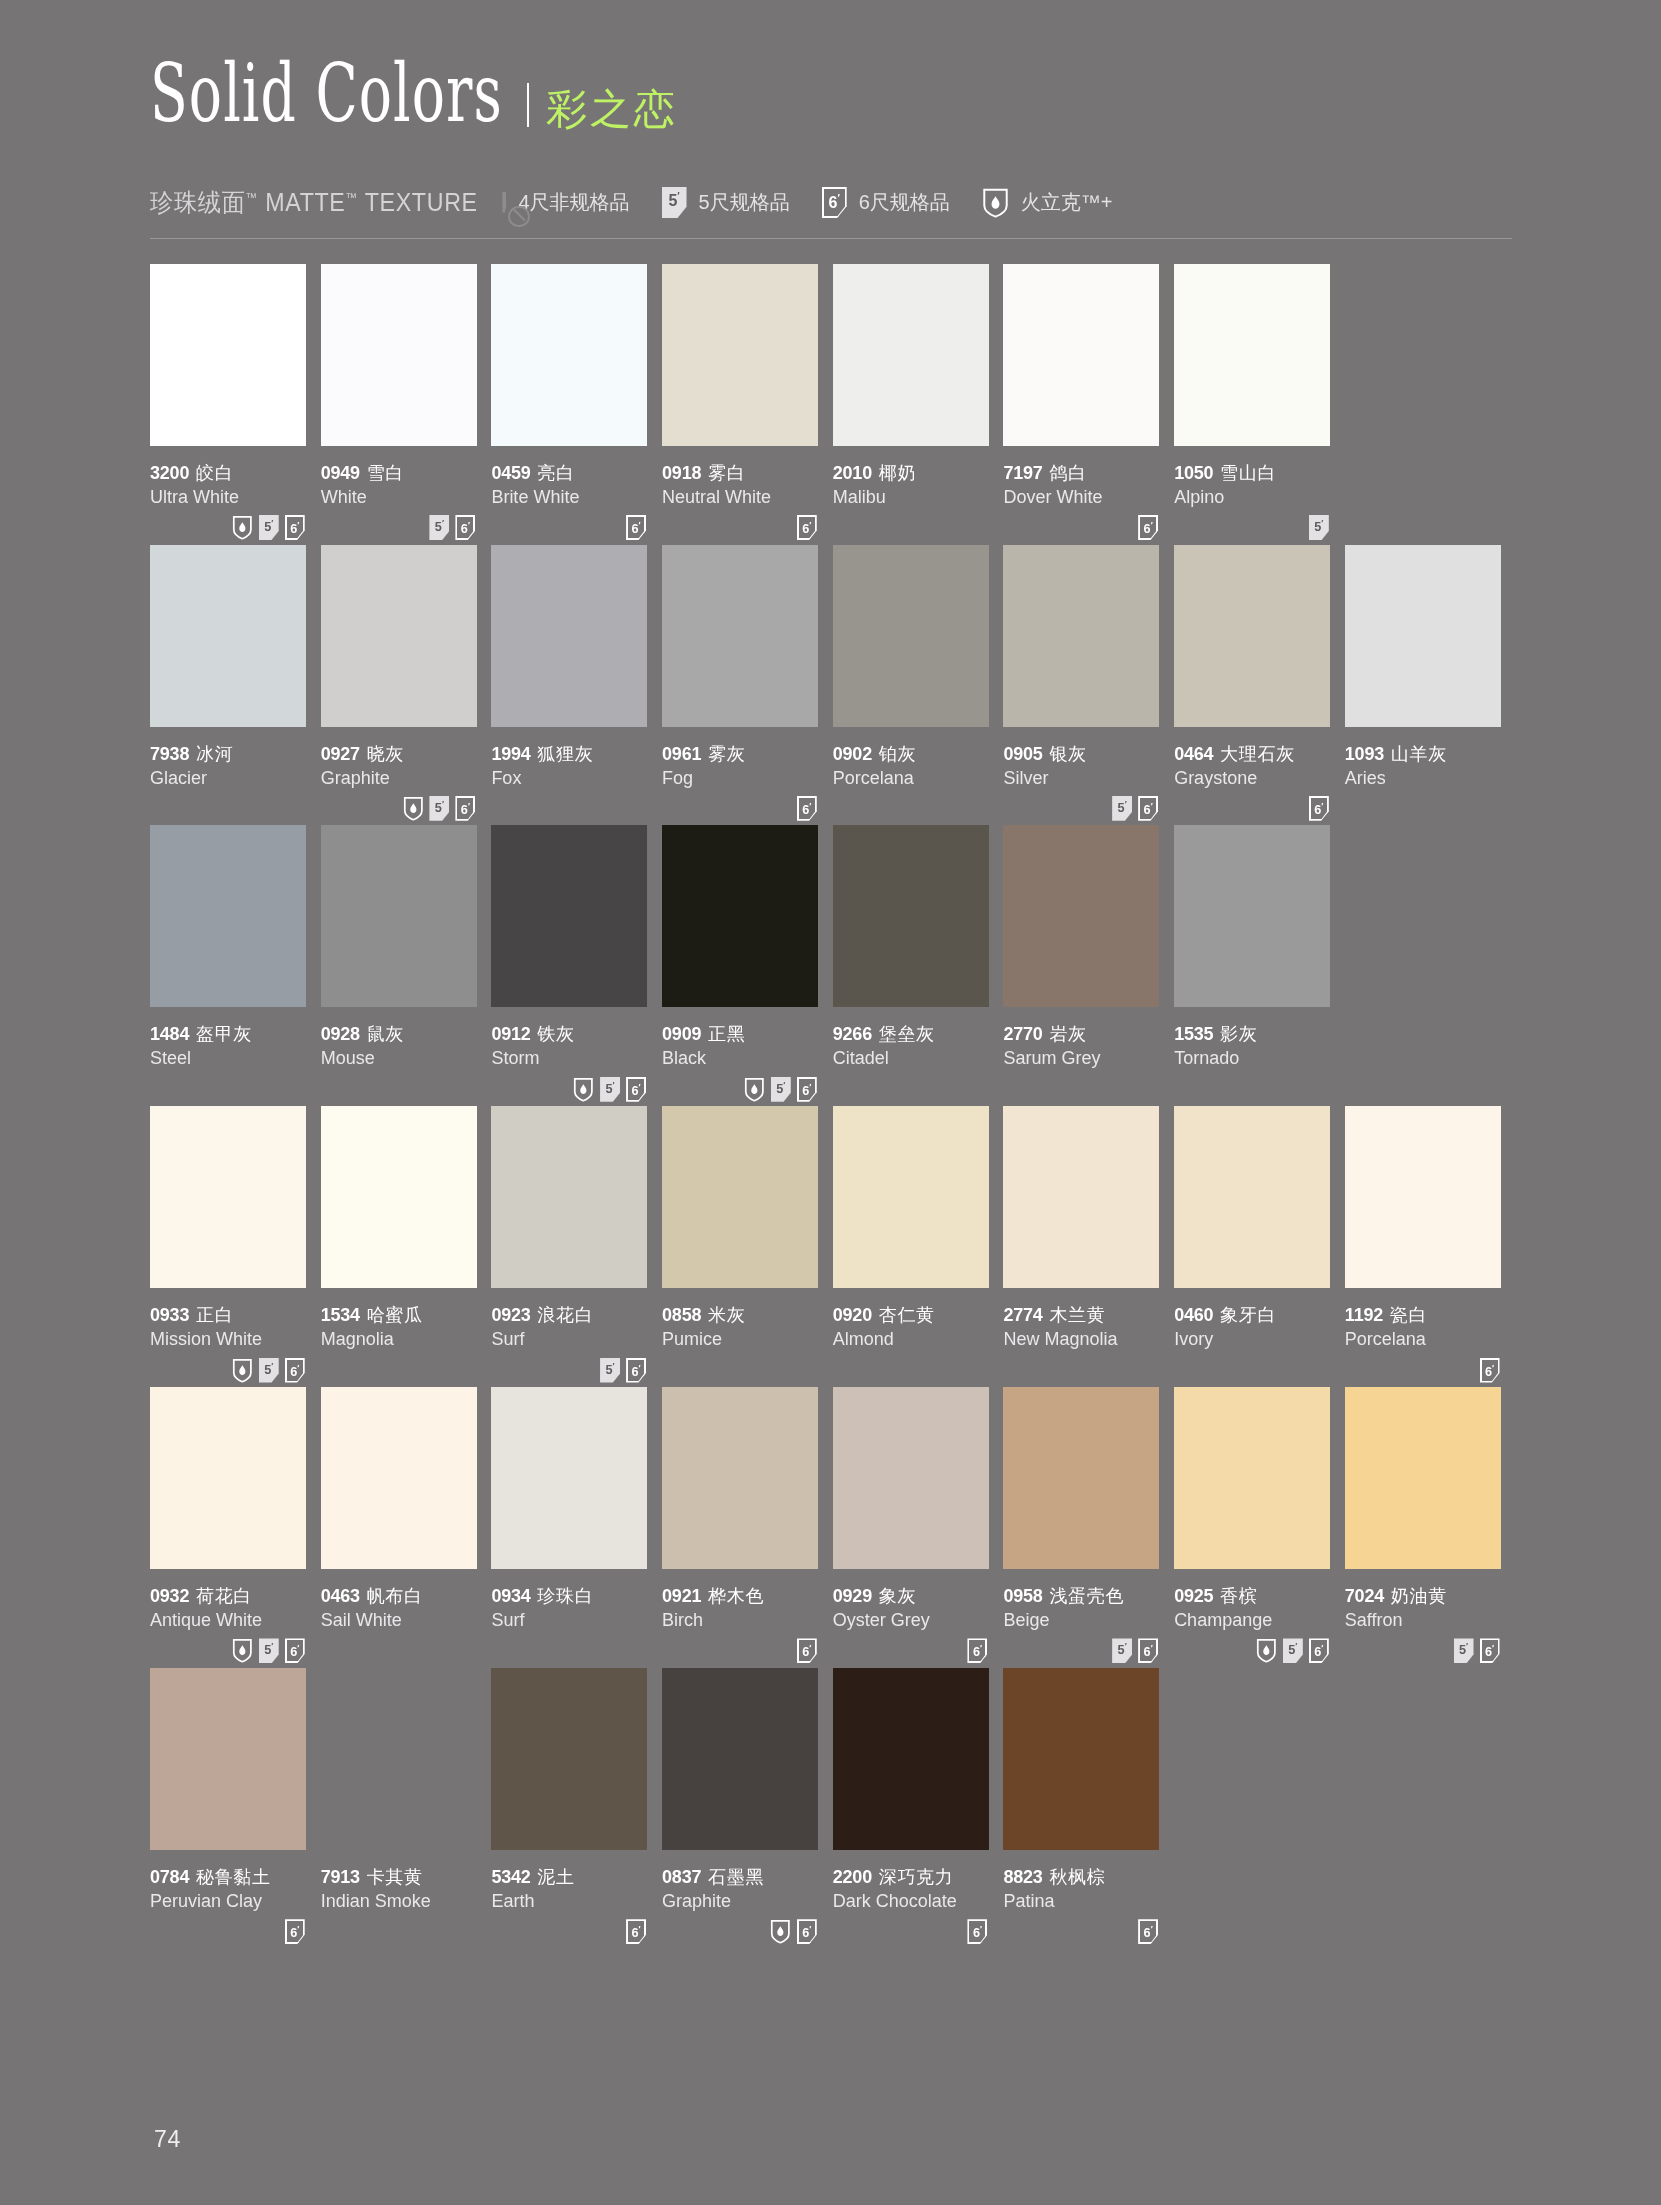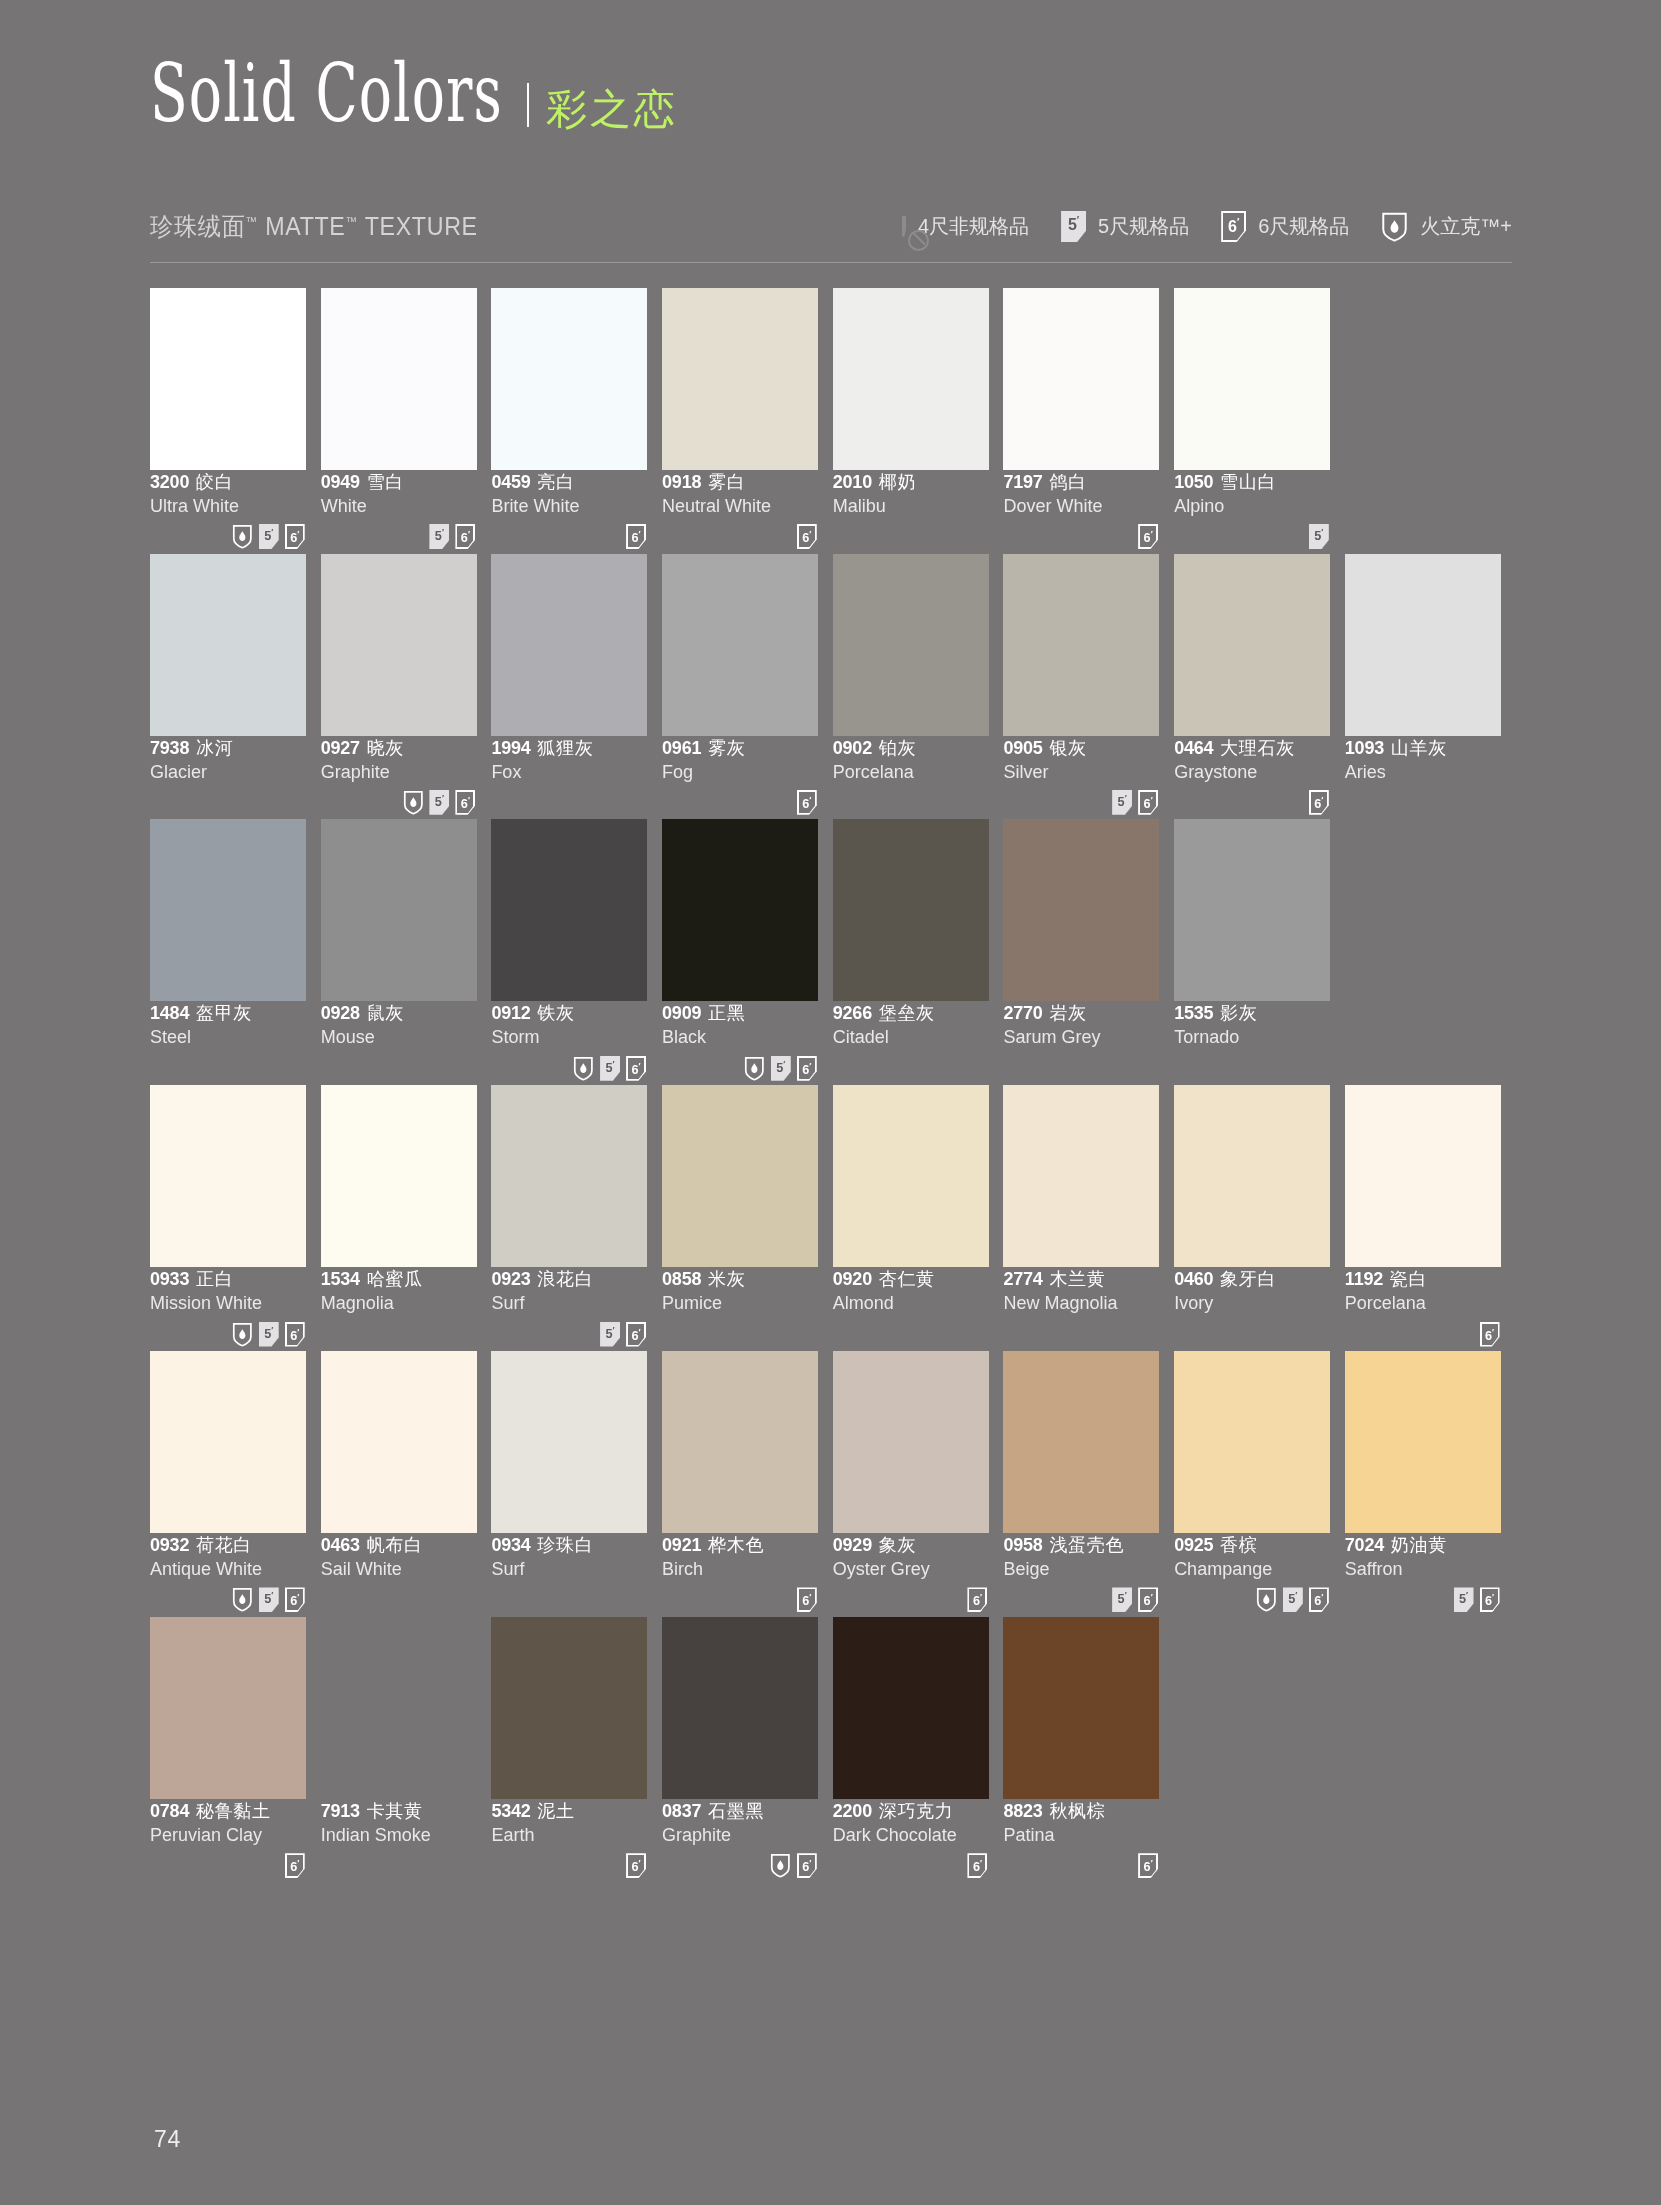--- a/index.html
+++ b/index.html
@@ -36,22 +36,22 @@
   .brand-cn {
     font-family:"DejaVu Serif", serif;
     font-size:41px;
     color:#bef264;
     letter-spacing:2.7px;
     line-height:1;
     white-space:nowrap;
   }
 
   .subbar {
-    margin-top:76px;
-    display:flex; align-items:center; justify-content:space-between;
+    margin-top:52px;
+    display:flex; align-items:center; 
     padding-bottom:18.7px;
     border-bottom:1.3px solid #9a989a;
   }
   .texture-label {
     font-size:25px; color:#d5d3d5; letter-spacing:0.7px; white-space:nowrap;
     transform:scaleX(.93); transform-origin:left center;
   }
   .texture-label sup { font-size:12.7px; vertical-align:super; }
 
   .legend { display:flex; align-items:center; gap:32px; }
@@ -120,21 +120,21 @@
   }
   .shield svg { display:block; width:100%; height:100%; }
   .shield.big { width:27px; height:31px; }
 
   
   .grid { margin-top:25px; }
   .row { display:flex; gap:14.7px; }
   .cell { width:156px; flex:0 0 156px; }
   .cell.empty { visibility:hidden; }
   .chip { width:156px; height:182px; display:block; }
-  .names { padding-top:2px; }
+  .names { padding-top:17px; }
   .nm-top {
     font-size:18px; color:#ffffff; white-space:nowrap; line-height:1.18;
   }
   .nm-top .code { font-weight:700; letter-spacing:-0.2px; }
   .nm-top .cn { font-weight:400; margin-left:6.7px; letter-spacing:0.7px; }
   .nm-en {
     font-size:18px; color:#eae8ea; line-height:1.2; margin-top:2.7px;
     white-space:nowrap;
   }
   .badges {

